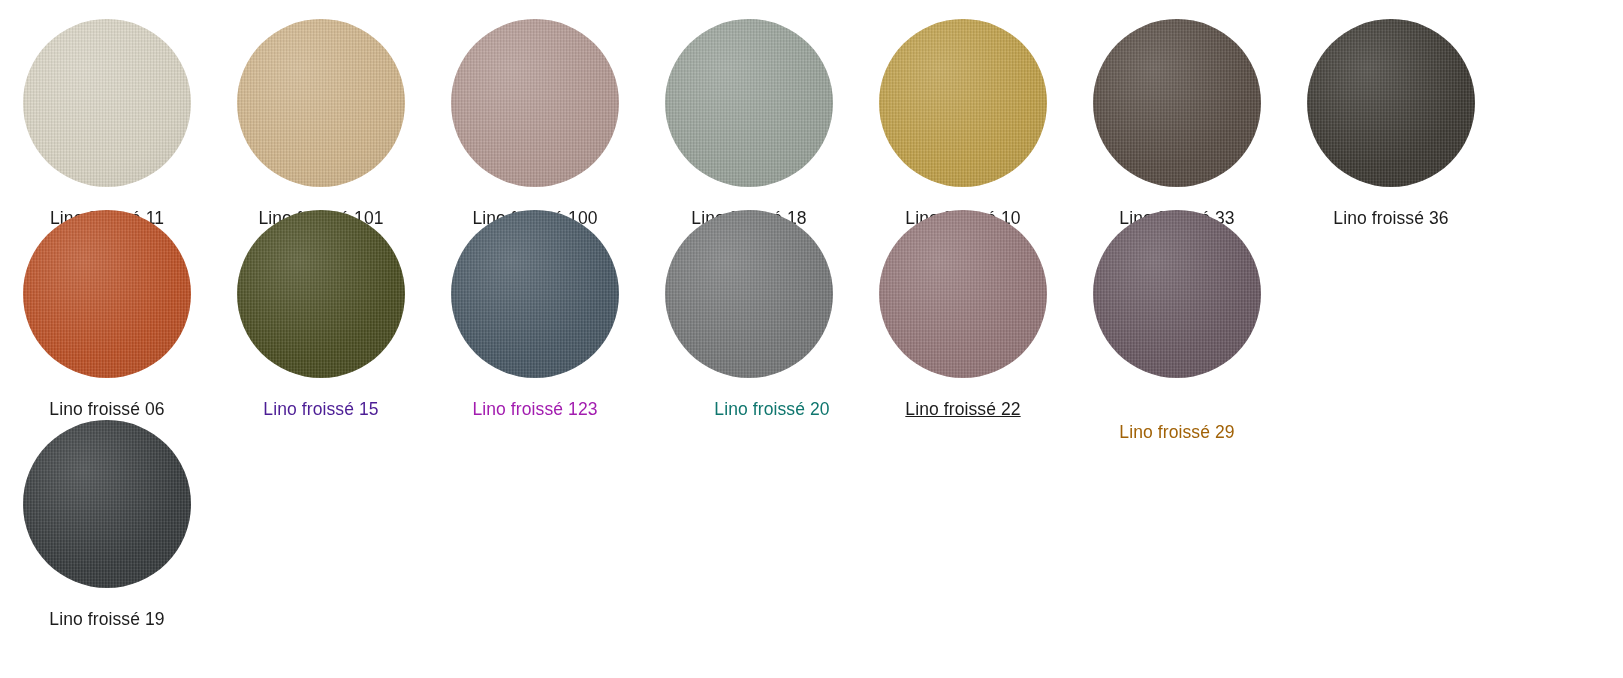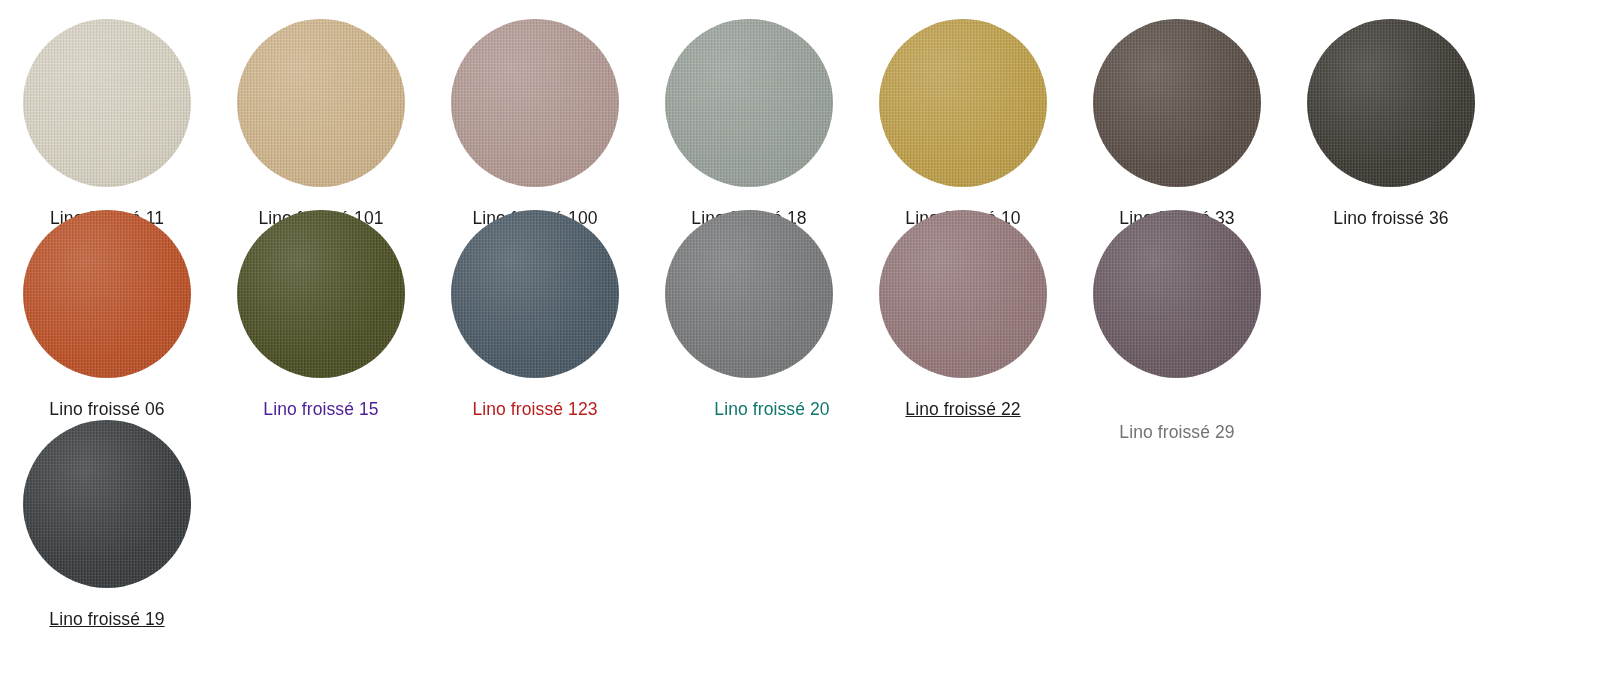--- a/index.html
+++ b/index.html
@@ -137,40 +137,40 @@
     <div class="swatch-cell">
       <div class="swatch-disc" style="background-color: rgb(189, 81, 38);"></div>
       <div class="swatch-label" style="color: rgb(28, 28, 28);">Lino froissé 06</div>
     </div>
     <div class="swatch-cell">
       <div class="swatch-disc" style="background-color: rgb(75, 78, 34);"></div>
       <div class="swatch-label" style="color: #4c1d95;">Lino froissé 15</div>
     </div>
     <div class="swatch-cell">
       <div class="swatch-disc" style="background-color: rgb(74, 90, 102);"></div>
-      <div class="swatch-label" style="color: #b91c1c;">Lino froissé 123</div>
+      <div class="swatch-label" style="color: #a21caf;">Lino froissé 123</div>
     </div>
     <div class="swatch-cell">
       <div class="swatch-disc" style="background-color: rgb(119, 121, 122);"></div>
       <div class="swatch-label" style="color: #0f766e; margin-left: 46px;">Lino froissé 20</div>
     </div>
     <div class="swatch-cell">
       <div class="swatch-disc" style="background-color: rgb(150, 120, 122);"></div>
       <div class="swatch-label" style="color: rgb(28, 28, 28); text-decoration: underline;">Lino froissé 22</div>
     </div>
     <div class="swatch-cell">
       <div class="swatch-disc" style="background-color: rgb(106, 90, 99);"></div>
-      <div class="swatch-label" style="color: #737373; margin-top: 44px;">Lino froissé 29</div>
+      <div class="swatch-label" style="color: #a16207; margin-top: 44px;">Lino froissé 29</div>
     </div>
   </div>
 
   <div class="swatch-row row-3">
     <div class="swatch-cell">
       <div class="swatch-disc" style="background-color: rgb(56, 60, 62);"></div>
-      <div class="swatch-label" style="color: rgb(28, 28, 28); text-decoration: underline;">Lino froissé 19</div>
+      <div class="swatch-label" style="color: rgb(28, 28, 28);">Lino froissé 19</div>
     </div>
     <div class="swatch-cell empty"></div>
     <div class="swatch-cell empty"></div>
     <div class="swatch-cell empty"></div>
     <div class="swatch-cell empty"></div>
     <div class="swatch-cell empty"></div>
   </div>
 
 </div>
 

